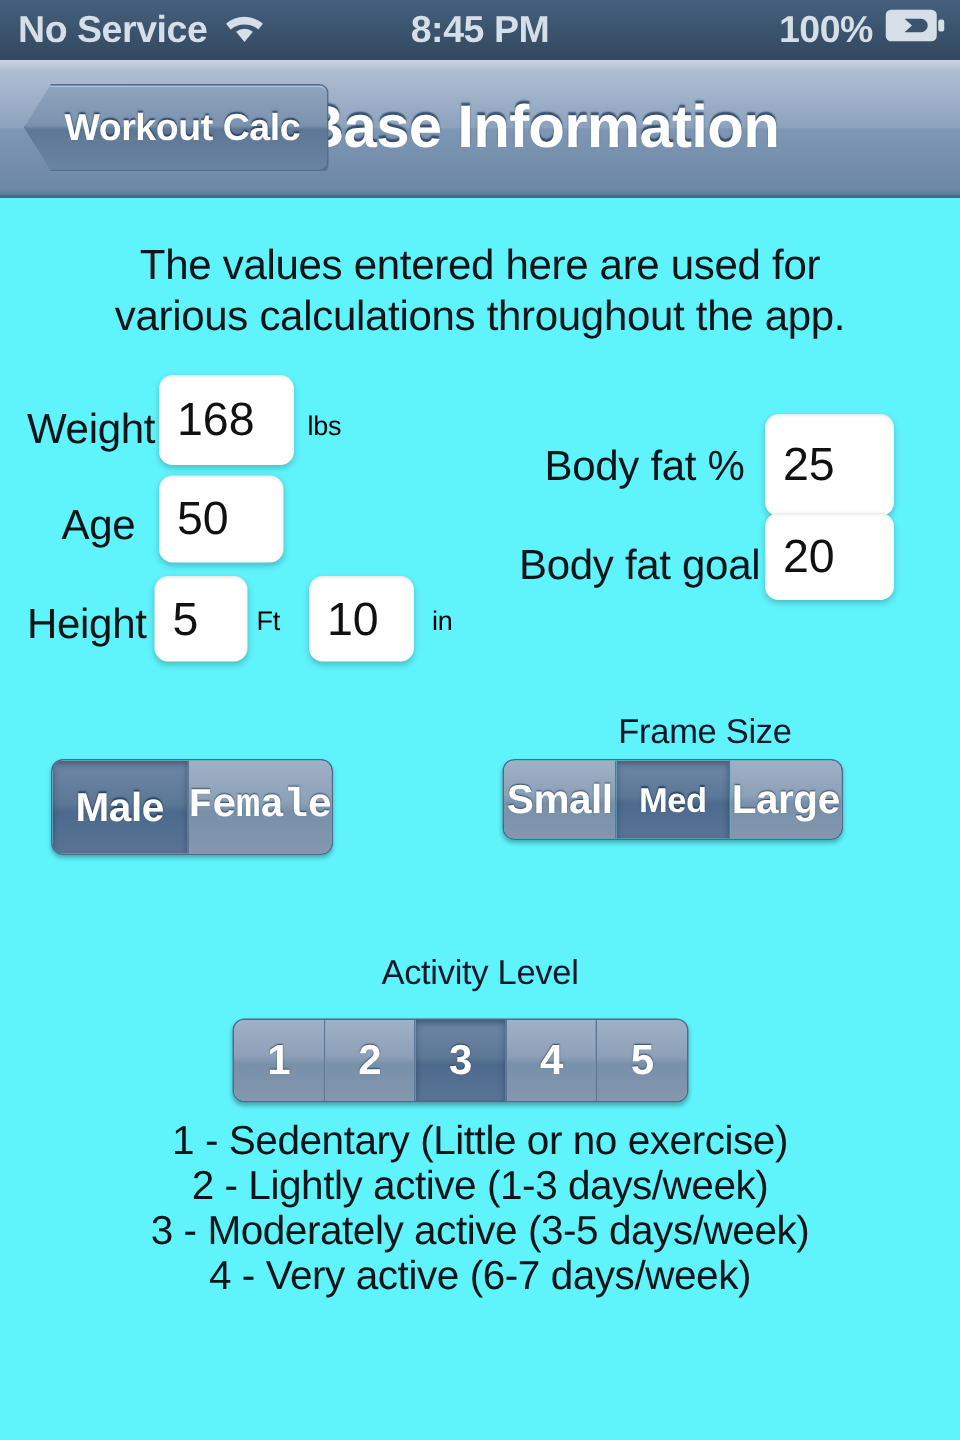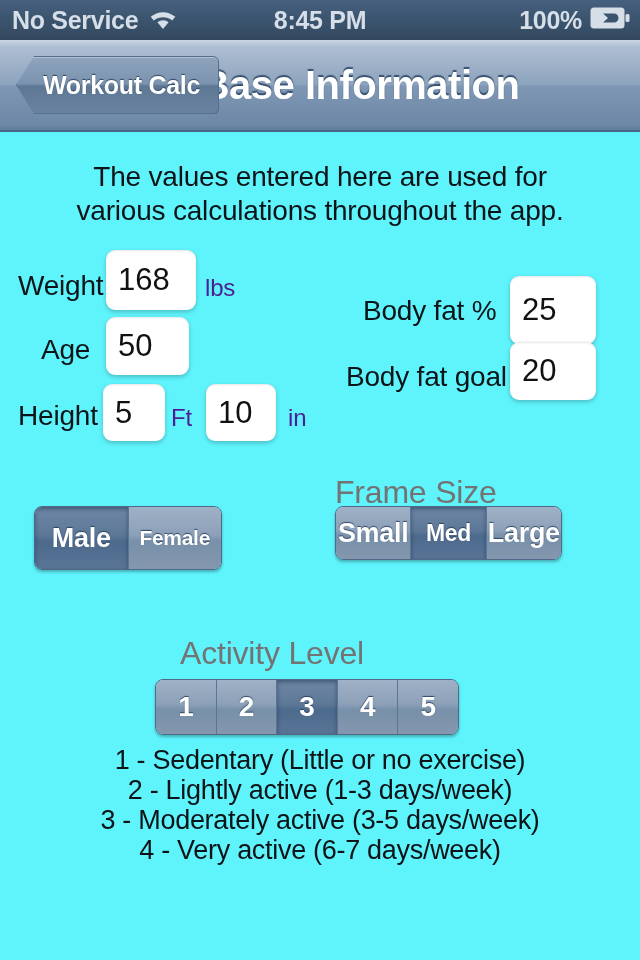--- a/index.html
+++ b/index.html
@@ -133,22 +133,22 @@
   
   .field-label {
     position: absolute;
     font-size: 28px;
     color: #0d1418;
     letter-spacing: -0.2px;
     white-space: nowrap;
   }
   .unit-label {
     position: absolute;
-    font-size: 24px;
-    color: #4c1d95;
+    font-size: 18px;
+    color: #000000;
     letter-spacing: -0.2px;
     white-space: nowrap;
   }
   .text-field {
     position: absolute;
     background: #ffffff;
     border: none;
     border-radius: 9px;
     font-family: "Liberation Sans", sans-serif;
     font-size: 31px;
@@ -182,24 +182,24 @@
   }
   .seg-item:last-child { border-right: none; }
   .seg-item.selected {
     background: linear-gradient(to bottom, #6e86a5 0%, #5d7governance 45%, #4d6casting 55%, #5a7597 100%);
     background: linear-gradient(to bottom, #6f87a6 0%, #5d7897 45%, #4c6a8d 56%, #5a7596 100%);
     box-shadow: inset 0 2px 4px rgba(25,45,70,0.55);
   }
 
   .seg-title {
     position: absolute;
-    font-size: 32px;
-    color: #737373;
+    font-size: 23px;
+    color: #0f172a;
     letter-spacing: -0.2px;
-    text-align: left;
+    text-align: center;
     white-space: nowrap;
   }
 
   
   .legend {
     position: absolute;
     left: 0;
     width: 640px;
     text-align: center;
   }
@@ -269,21 +269,21 @@
     <div class="field-label" style="left:363px; top:163px;">Body fat %</div>
     <input class="text-field" style="left: 510px; top: 144px; width: 86px; height: 68px;" readonly="" value="25">
 
     <div class="field-label" style="left:346px; top:229px;">Body fat goal</div>
     <input class="text-field" style="left: 510px; top: 210px; width: 86px; height: 58px;" readonly="" value="20">
 
     <div class="seg" id="gender-seg" style="left:34px; top:374px; width:188px; height:64px;">
         <div class="seg-item selected" style="flex: 1 1 0px; font-size: 27px;">
           <span>Male</span>
         </div>
-        <div class="seg-item" style="flex: 1 1 0px; font-size: 21px;">
+        <div class="seg-item" style="flex: 1 1 0px; font-size: 27px; font-family: Liberation Mono, monospace;">
           <span>Female</span>
         </div>
       </div>
 
     <div class="seg-title" style="left:335px; top:342px; width:270px;">Frame Size</div>
     <div class="seg" id="frame-seg" style="left:335px; top:374px; width:227px; height:54px;">
         <div class="seg-item" style="flex: 1 1 0px; font-size: 27px;">
           <span>Small</span>
         </div>
         <div class="seg-item selected" style="flex: 1 1 0px; font-size: 23px;">

